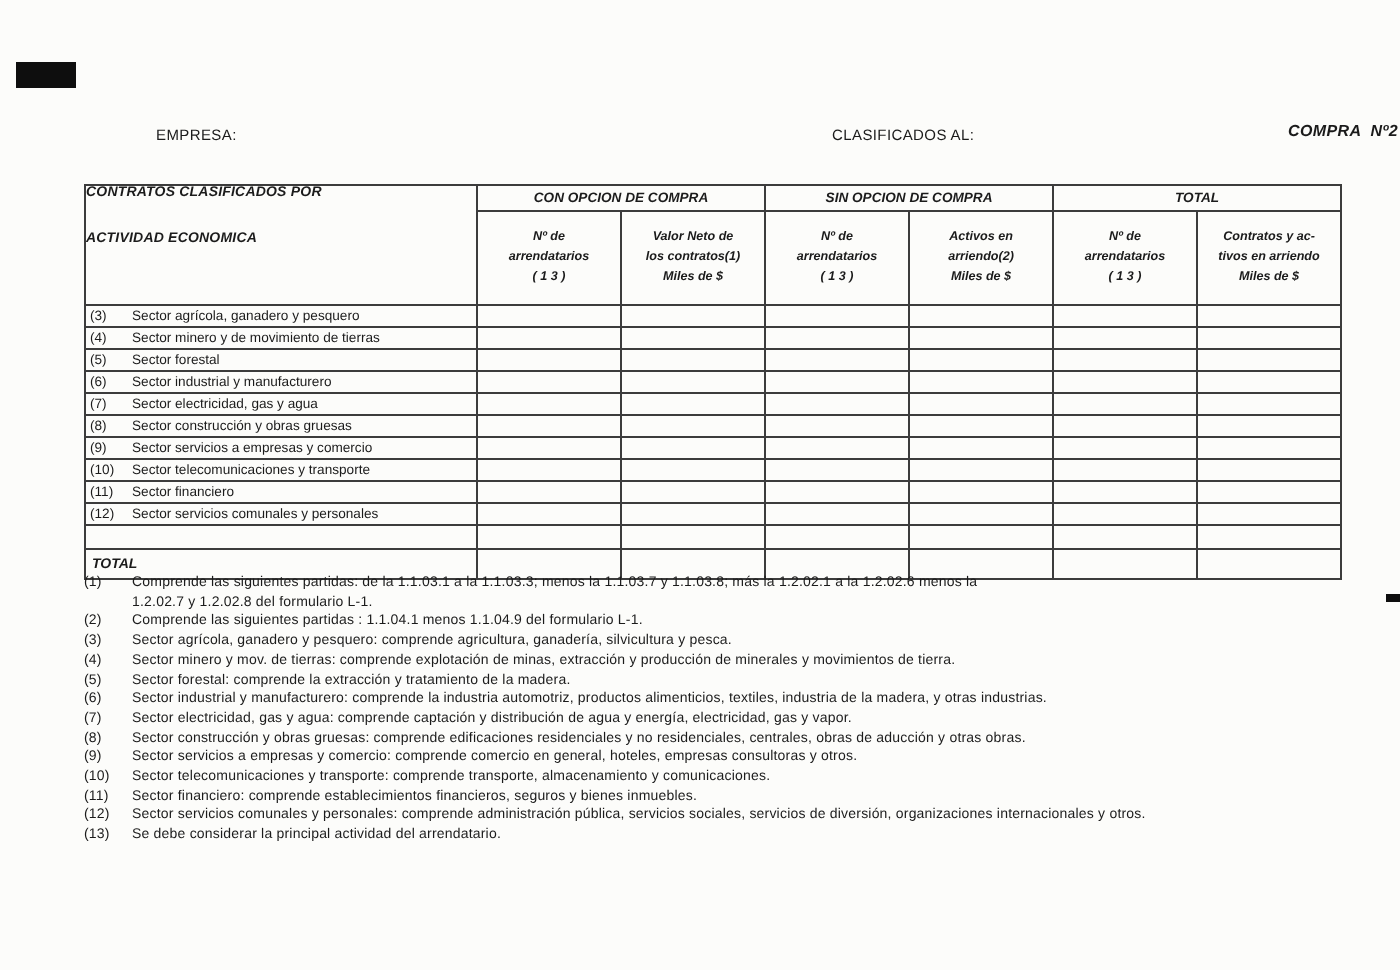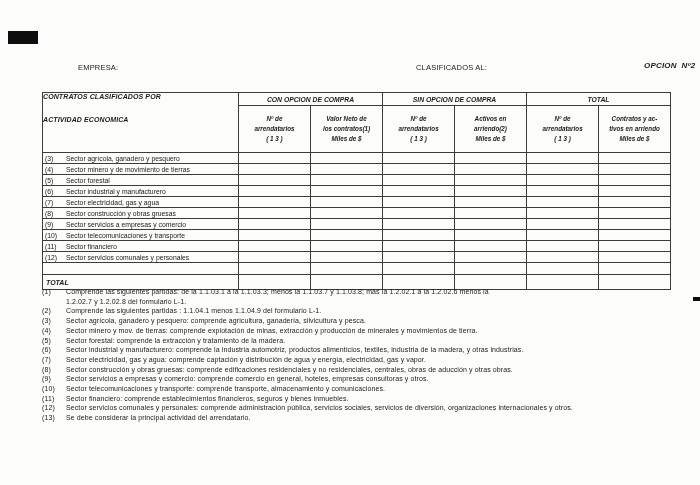--- a/index.html
+++ b/index.html
@@ -54,21 +54,21 @@
 </head>
 <body>
 
 <div class="page">
 
   <div class="scan-mark mark-tl"></div>
   <div class="scan-mark mark-r"></div>
 
   <span class="hdr-label pos-empresa">EMPRESA:</span>
   <span class="hdr-label pos-informacion">CLASIFICADOS AL:</span>
-  <span class="hdr-label pos-anexo">OPCION  Nº2</span>
+  <span class="hdr-label pos-anexo">COMPRA  Nº2</span>
 
   <table class="main">
     <colgroup>
       <col style="width:196px">
       <col style="width:72px">
         <col style="width:72px">
       <col style="width:72px">
         <col style="width:72px">
       <col style="width:72px">
         <col style="width:72px">

